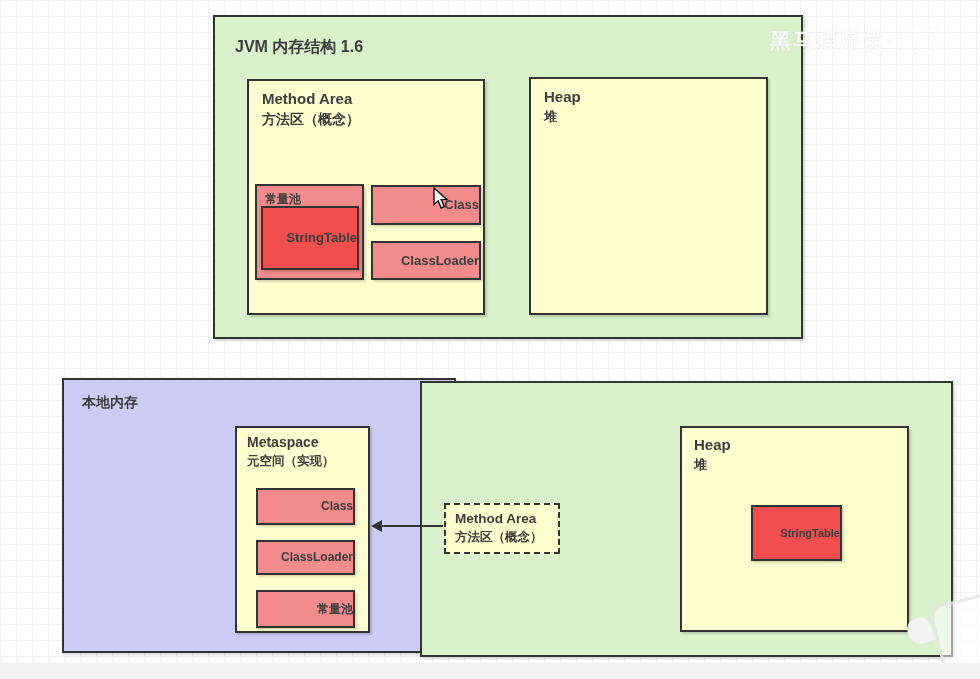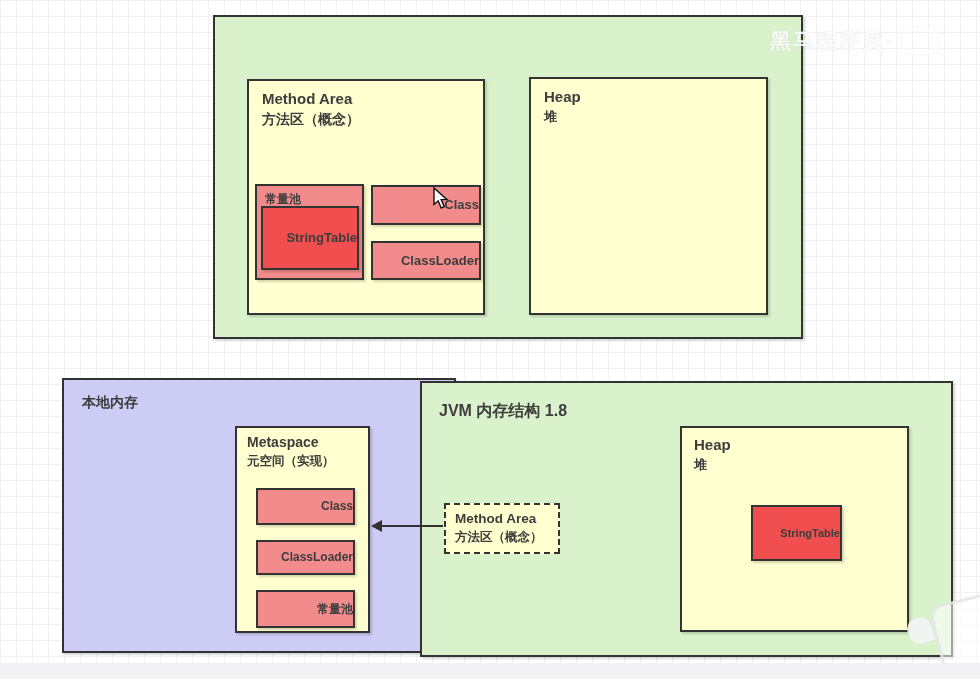--- a/index.html
+++ b/index.html
@@ -80,20 +80,21 @@
           background:rgba(244,244,246,0.9);border-radius:10px 10px 0 12px;transform:rotate(-20deg);}
   
   .bottom-strip{position:absolute;left:0;top:663px;width:980px;height:16px;background:#f2f2f4;}
 </style>
 </head>
 <body>
 
 <div class="stage">
 
   <div class="box green jvm16">
+    <div class="title jvm16-title">JVM 内存结构 1.6</div>
 
     <div class="box yellow ma16">
       <div>Method Area</div>
       <div class="sub">方法区（概念）</div>
 
       <div class="box pink cp16">
         <div>常量池</div>
         <div class="box red st16 center">
           <span>StringTable</span>
         </div>
@@ -127,21 +128,20 @@
       <div class="box pink meta-cl center">
         <span>ClassLoader</span>
       </div>
       <div class="box pink meta-cp center">
         <span>常量池</span>
       </div>
     </div>
   </div>
 
   <div class="box green jvm18">
-    <div class="title jvm18-title">JVM 内存结构 1.8</div>
 
     <div class="box yellow ma18">
       <div>Method Area</div>
       <div class="sub">方法区（概念）</div>
     </div>
 
     <div class="box yellow heap18">
       <div>Heap</div>
       <div class="heap-sub">堆</div>
       <div class="box red st18 center">

